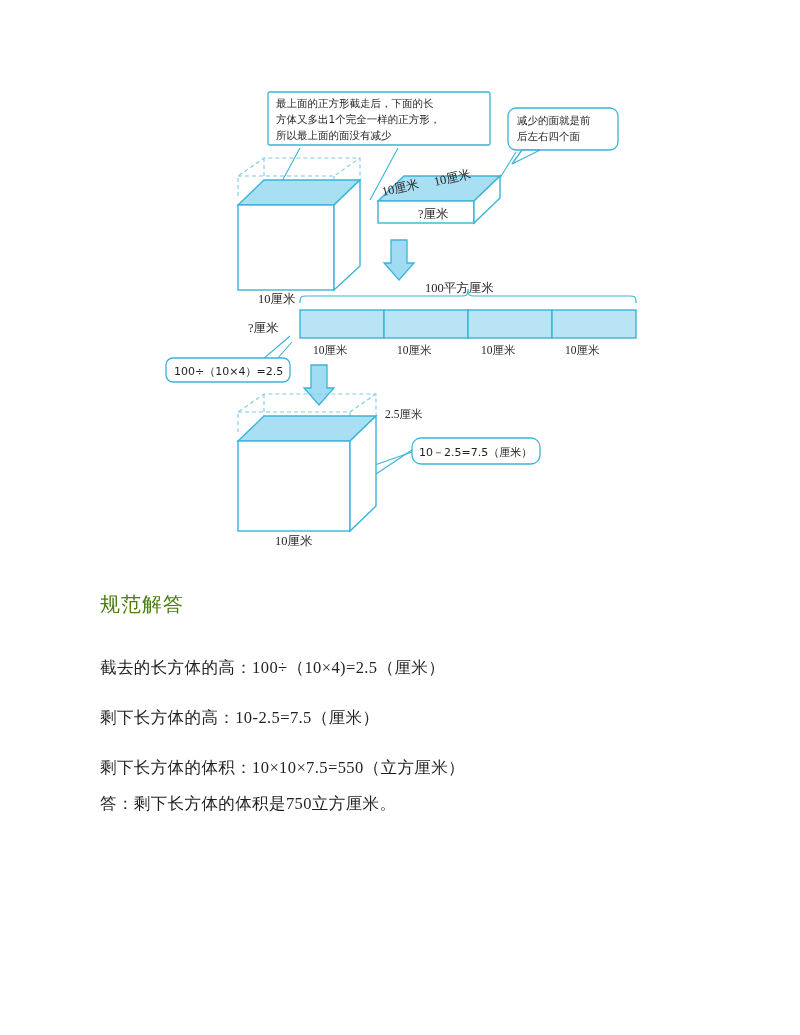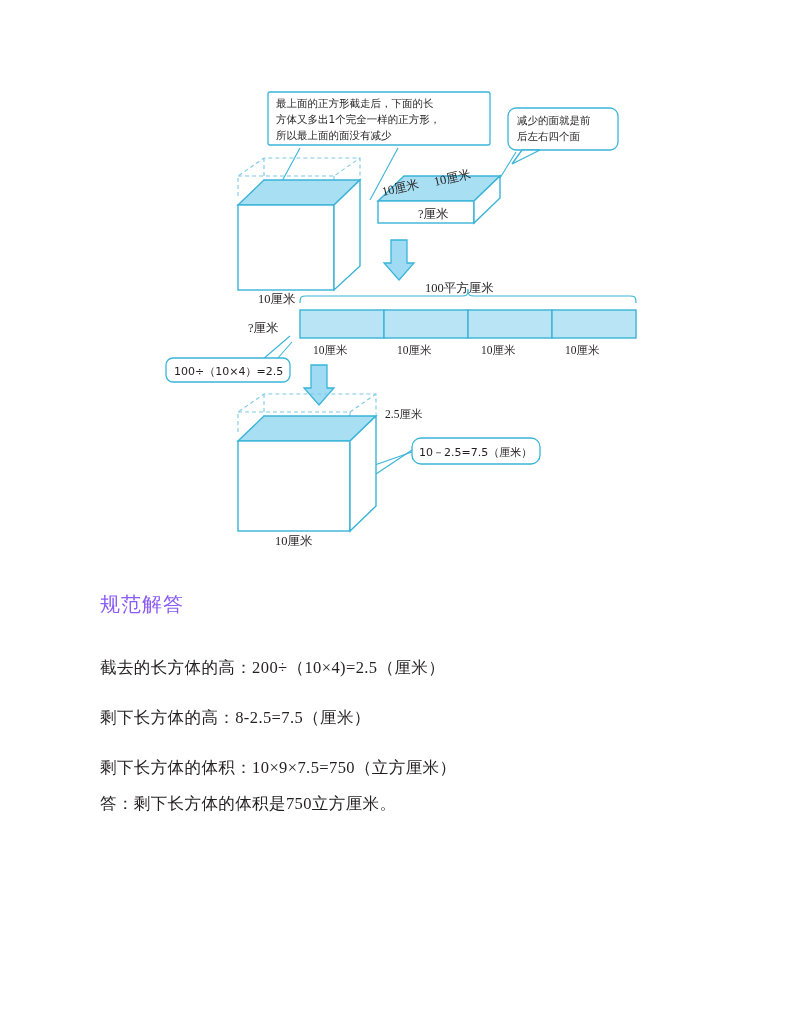--- a/index.html
+++ b/index.html
@@ -64,21 +64,21 @@
     left: 0;
     top: 575px;
     width: 800px;
   }
   .sol-heading {
     position: absolute;
     left: 100px;
     top: 16px;
     font-family: "Liberation Serif", "DejaVu Serif", serif;
     font-size: 20px;
-    color: #8b5cf6;
+    color: #4d7c0f;
     letter-spacing: 1px;
   }
   .sol-line {
     position: absolute;
     left: 100px;
     font-family: "Liberation Serif", "DejaVu Serif", serif;
     font-size: 16.5px;
     color: #231f20;
     letter-spacing: 0.4px;
     white-space: pre;
@@ -199,19 +199,19 @@
       <g>
         <rect x="412" y="438" width="128" height="26" rx="9" ry="9" fill="#ffffff" stroke="#3ab4d8" stroke-width="1.3"></rect>
         <text class="formula-text" x="419" y="456">10－2.5=7.5（厘米）</text>
       </g>
 
     </svg>
   </div>
 
   <div id="solution">
     <div class="sol-heading">规范解答</div>
-    <div class="sol-line l1">截去的长方体的高：200÷（10×4)=2.5（厘米）</div>
-    <div class="sol-line l2">剩下长方体的高：8-2.5=7.5（厘米）</div>
-    <div class="sol-line l3">剩下长方体的体积：10×9×7.5=750（立方厘米）</div>
+    <div class="sol-line l1">截去的长方体的高：100÷（10×4)=2.5（厘米）</div>
+    <div class="sol-line l2">剩下长方体的高：10-2.5=7.5（厘米）</div>
+    <div class="sol-line l3">剩下长方体的体积：10×10×7.5=550（立方厘米）</div>
     <div class="sol-line l4">答：剩下长方体的体积是750立方厘米。</div>
   </div>
 
 </div>
 
 </body></html>

